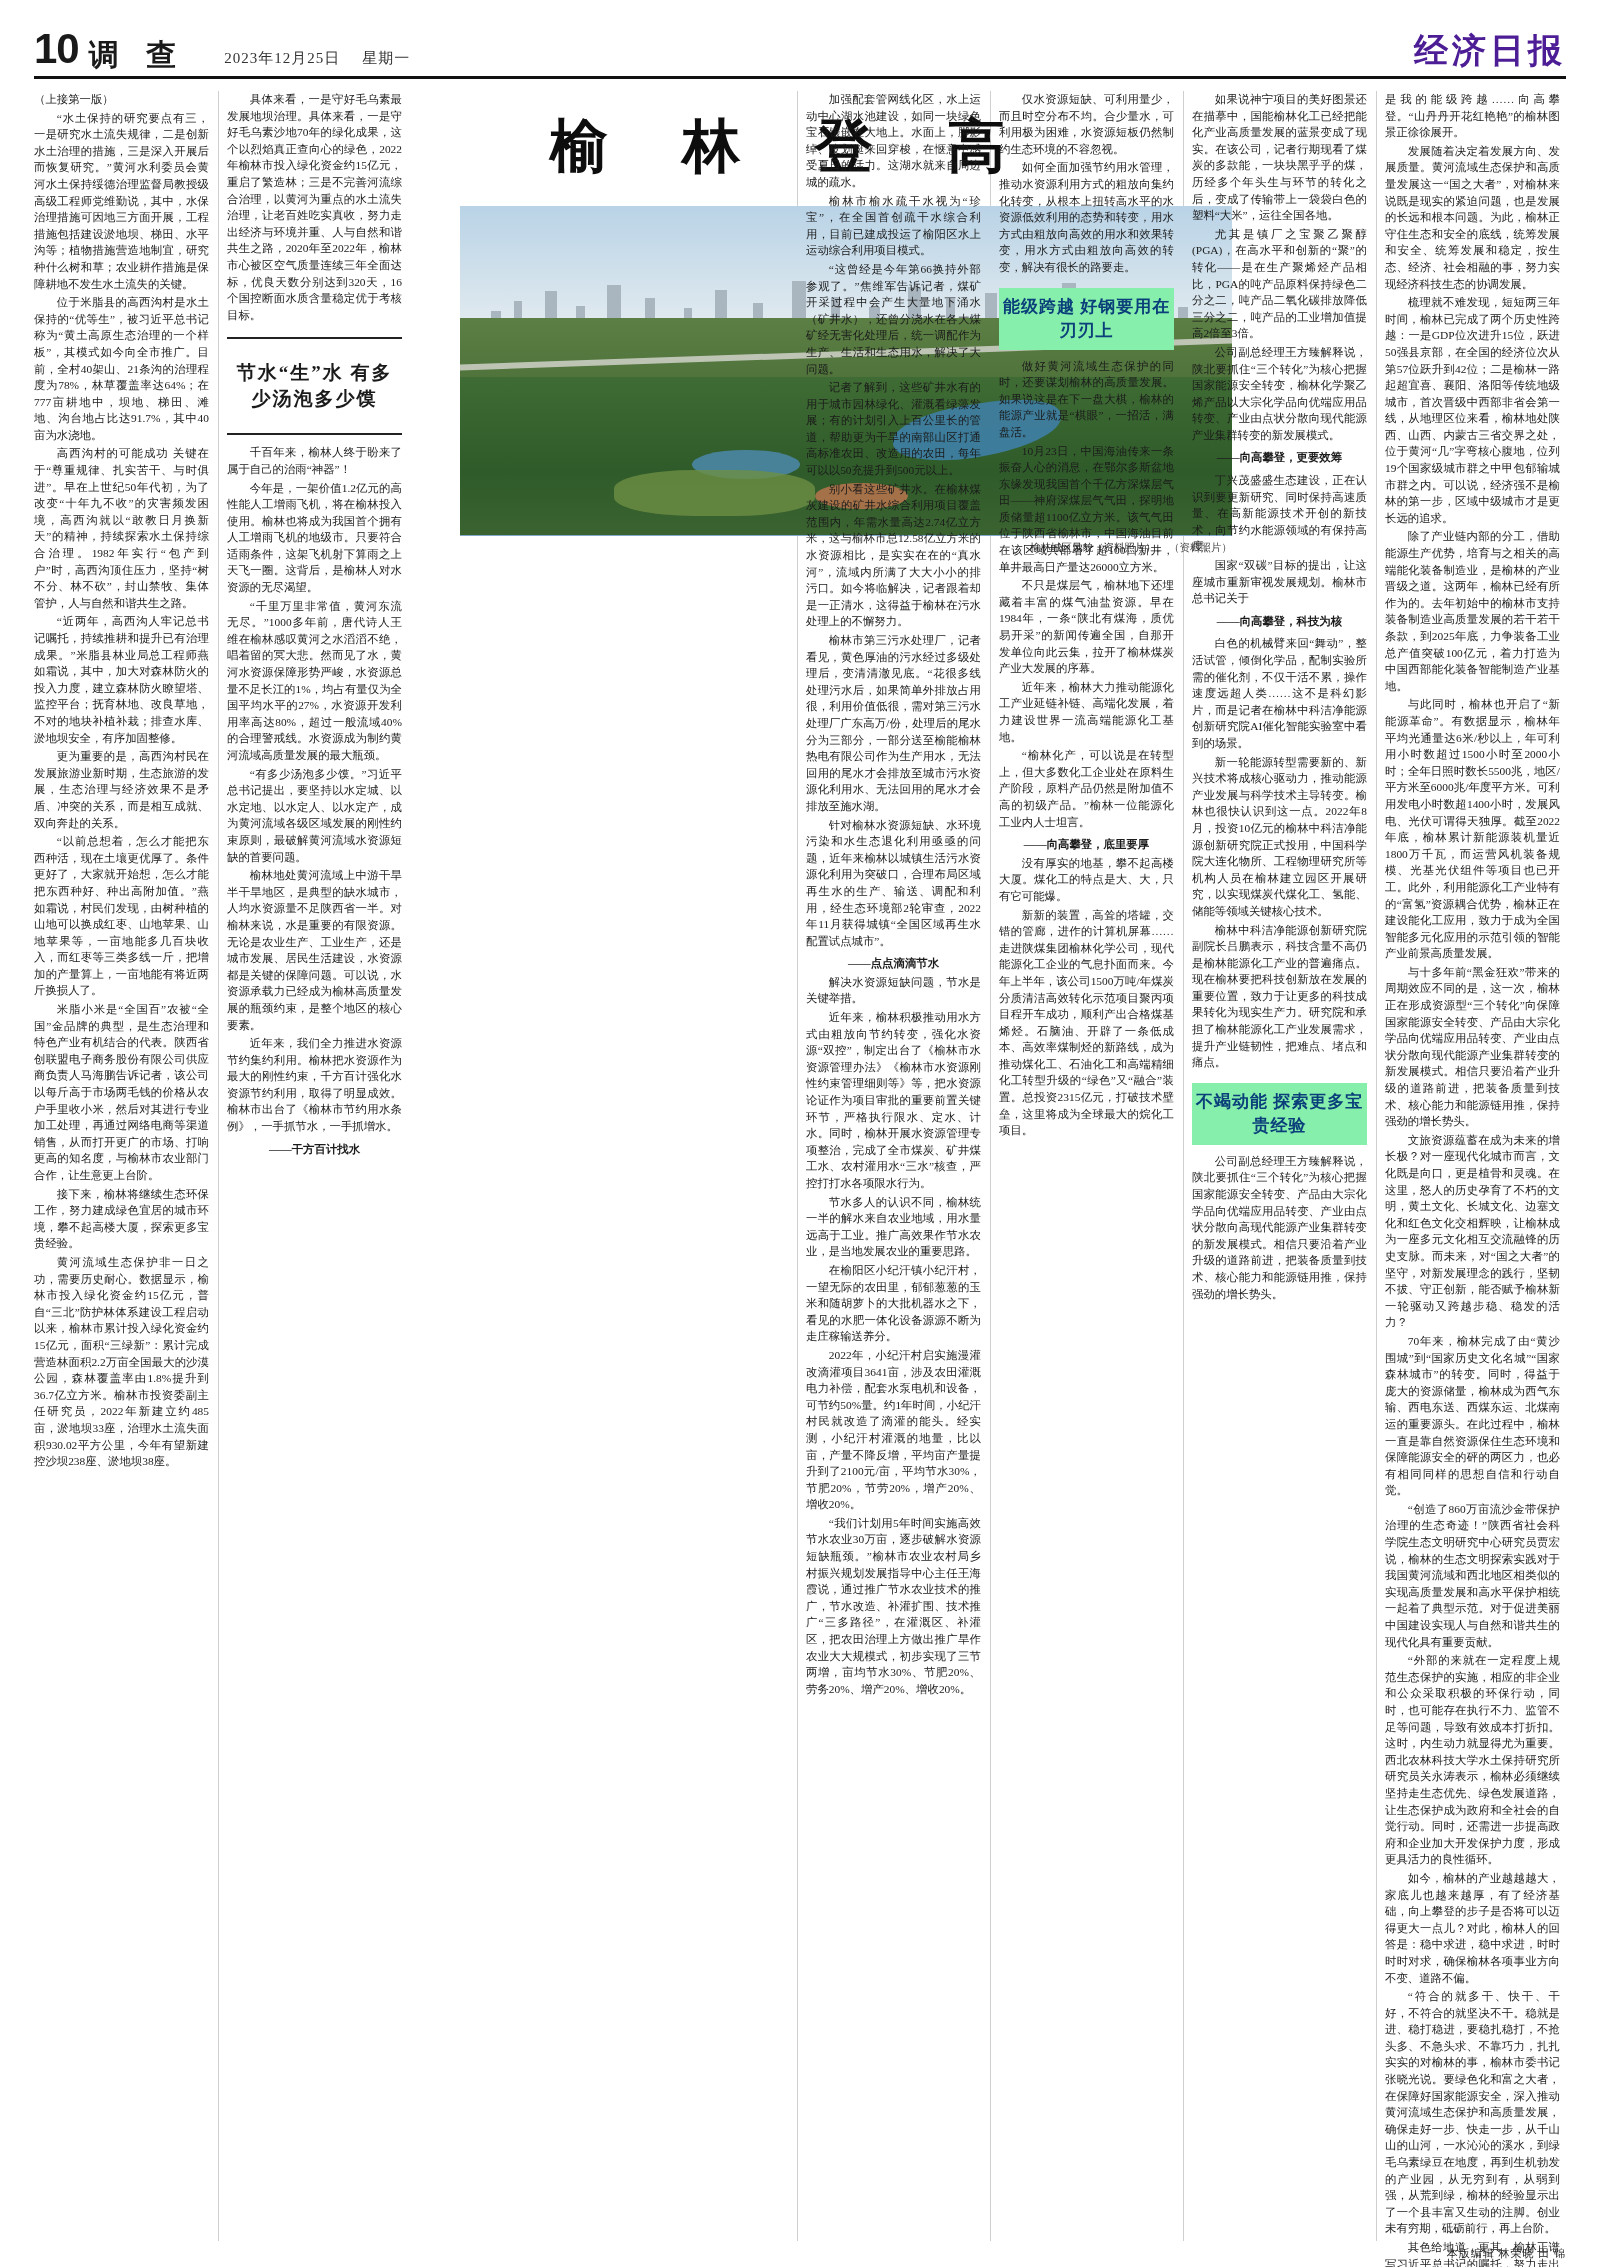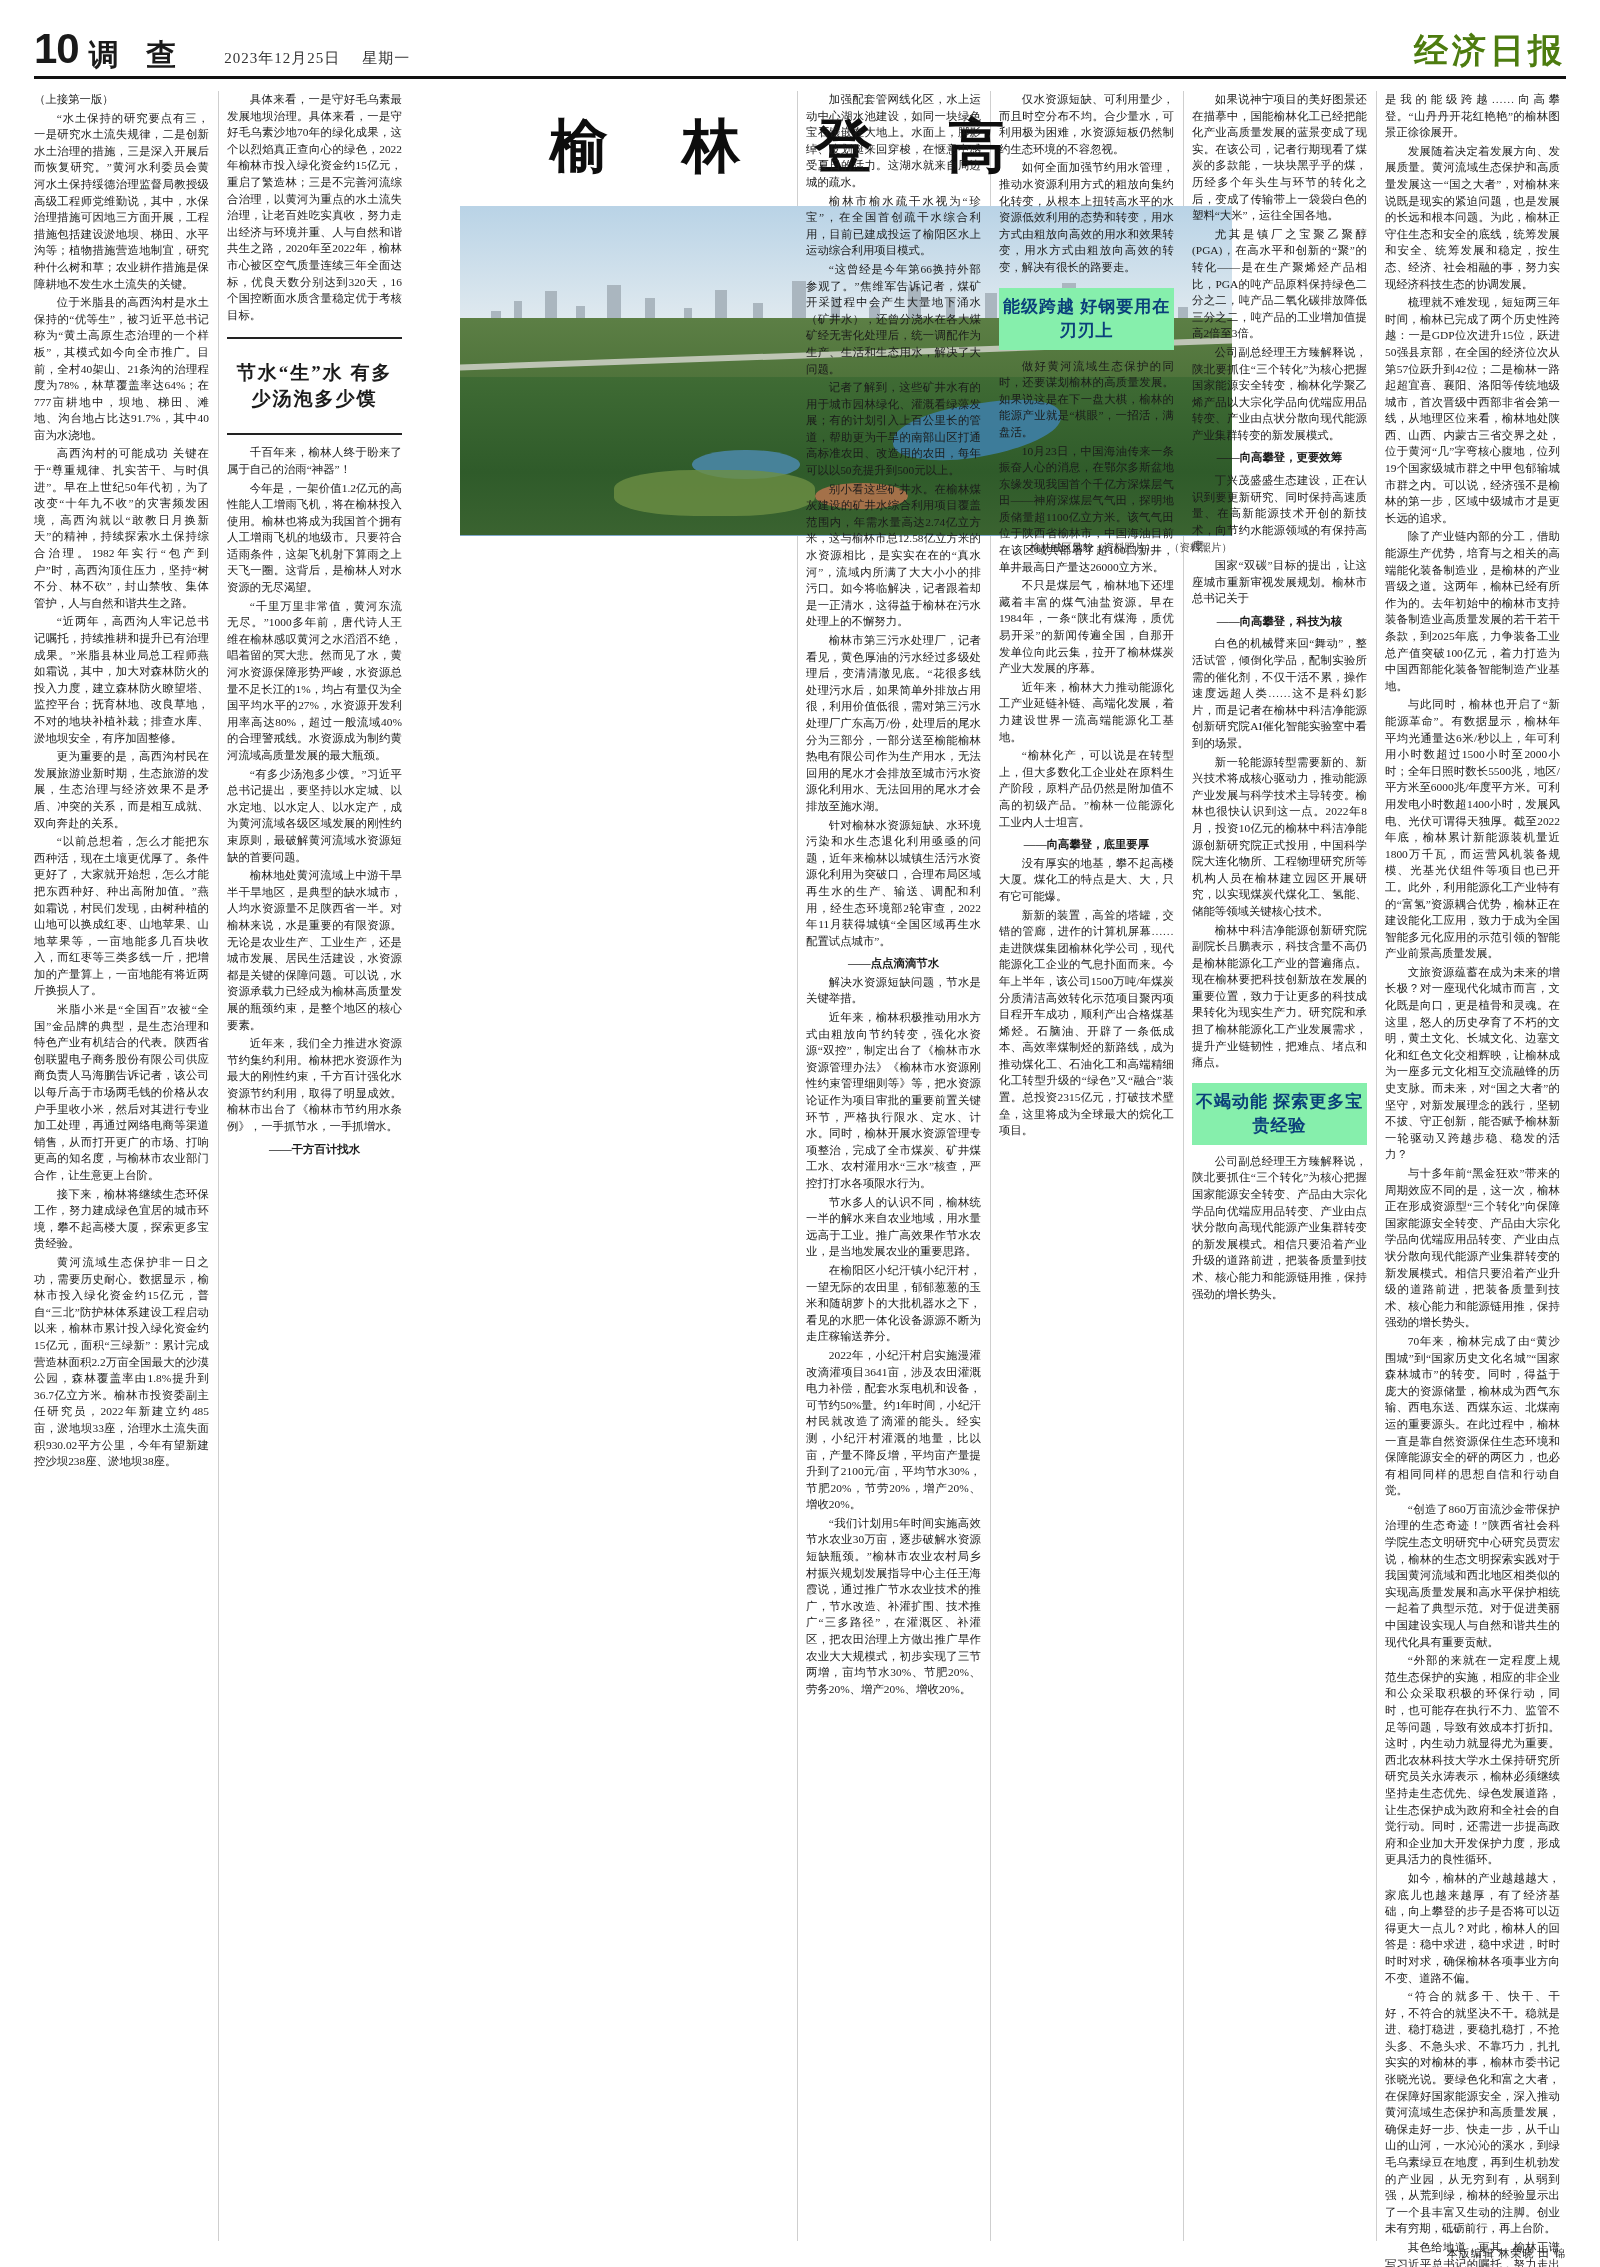--- a/index.html
+++ b/index.html
@@ -37,21 +37,21 @@
     margin-bottom:4px;letter-spacing:1px;
   }
   .masthead-weekday{
     font-size:15px;color:#333;line-height:1;margin-bottom:4px;
     margin-left:22px;letter-spacing:1px;
   }
   .masthead-spacer{flex:1;}
   .paper-title{
     font-size:34px;font-weight:700;letter-spacing:4px;
     line-height:1;margin-bottom:2px;
-    color:#4d7c0f;
+    color:#4c1d95;
     font-family:"Liberation Serif", serif;
   }
   
   .content{
     position:relative;
     margin-top:12px;
     height:2150px;
   }
   .col{
     position:absolute;
@@ -306,22 +306,22 @@
       <div class="bluehead">不竭动能 探索更多宝贵经验</div>
       <p>公司副总经理王方臻解释说，陕北要抓住“三个转化”为核心把握国家能源安全转变、产品由大宗化学品向优端应用品转变、产业由点状分散向高现代能源产业集群转变的新发展模式。相信只要沿着产业升级的道路前进，把装备质量到技术、核心能力和能源链用推，保持强劲的增长势头。</p>
     </div>
 
     <div class="col c6">
       <p class="noind">是我的能级跨越……向高攀登。“山丹丹开花红艳艳”的榆林图景正徐徐展开。</p>
       <p>发展随着决定着发展方向、发展质量。黄河流域生态保护和高质量发展这一“国之大者”，对榆林来说既是现实的紧迫问题，也是发展的长远和根本问题。为此，榆林正守住生态和安全的底线，统筹发展和安全、统筹发展和稳定，按生态、经济、社会相融的事，努力实现经济科技生态的协调发展。</p>
       <p>梳理就不难发现，短短两三年时间，榆林已完成了两个历史性跨越：一是GDP位次进升15位，跃进50强县京部，在全国的经济位次从第57位跃升到42位；二是榆林一路起超宜喜、襄阳、洛阳等传统地级城市，首次晋级中西部非省会第一线，从地理区位来看，榆林地处陕西、山西、内蒙古三省交界之处，位于黄河“几”字弯核心腹地，位列19个国家级城市群之中甲包郁输城市群之内。可以说，经济强不是榆林的第一步，区域中级城市才是更长远的追求。</p>
       <p>除了产业链内部的分工，借助能源生产优势，培育与之相关的高端能化装备制造业，是榆林的产业晋级之道。这两年，榆林已经有所作为的。去年初始中的榆林市支持装备制造业高质量发展的若干若干条款，到2025年底，力争装备工业总产值突破100亿元，着力打造为中国西部能化装备智能制造产业基地。</p>
       <p>与此同时，榆林也开启了“新能源革命”。有数据显示，榆林年平均光通量达6米/秒以上，年可利用小时数超过1500小时至2000小时；全年日照时数长5500兆，地区/平方米至6000兆/年度平方米。可利用发电小时数超1400小时，发展风电、光伏可谓得天独厚。截至2022年底，榆林累计新能源装机量近1800万千瓦，而运营风机装备规模、光基光伏组件等项目也已开工。此外，利用能源化工产业特有的“富氢”资源耦合优势，榆林正在建设能化工应用，致力于成为全国智能多元化应用的示范引领的智能产业前景高质量发展。</p>
+      <p>与十多年前“黑金狂欢”带来的周期效应不同的是，这一次，榆林正在形成资源型“三个转化”向保障国家能源安全转变、产品由大宗化学品向优端应用品转变、产业由点状分散向现代能源产业集群转变的新发展模式。相信只要沿着产业升级的道路前进，把装备质量到技术、核心能力和能源链用推，保持强劲的增长势头。</p>
       <p>文旅资源蕴蓄在成为未来的增长极？对一座现代化城市而言，文化既是向口，更是植骨和灵魂。在这里，怒人的历史孕育了不朽的文明，黄土文化、长城文化、边塞文化和红色文化交相辉映，让榆林成为一座多元文化相互交流融锋的历史支脉。而未来，对“国之大者”的坚守，对新发展理念的践行，坚韧不拔、守正创新，能否赋予榆林新一轮驱动又跨越步稳、稳发的活力？</p>
-      <p>与十多年前“黑金狂欢”带来的周期效应不同的是，这一次，榆林正在形成资源型“三个转化”向保障国家能源安全转变、产品由大宗化学品向优端应用品转变、产业由点状分散向现代能源产业集群转变的新发展模式。相信只要沿着产业升级的道路前进，把装备质量到技术、核心能力和能源链用推，保持强劲的增长势头。</p>
       <p>70年来，榆林完成了由“黄沙围城”到“国家历史文化名城”“国家森林城市”的转变。同时，得益于庞大的资源储量，榆林成为西气东输、西电东送、西煤东运、北煤南运的重要源头。在此过程中，榆林一直是靠自然资源保住生态环境和保障能源安全的砰的两区力，也必有相同同样的思想自信和行动自觉。</p>
       <p>“创造了860万亩流沙金带保护治理的生态奇迹！”陕西省社会科学院生态文明研究中心研究员贾宏说，榆林的生态文明探索实践对于我国黄河流域和西北地区相类似的实现高质量发展和高水平保护相统一起着了典型示范。对于促进美丽中国建设实现人与自然和谐共生的现代化具有重要贡献。</p>
       <p>“外部的来就在一定程度上规范生态保护的实施，相应的非企业和公众采取积极的环保行动，同时，也可能存在执行不力、监管不足等问题，导致有效成本打折扣。这时，内生动力就显得尤为重要。西北农林科技大学水土保持研究所研究员关永涛表示，榆林必须继续坚持走生态优先、绿色发展道路，让生态保护成为政府和全社会的自觉行动。同时，还需进一步提高政府和企业加大开发保护力度，形成更具活力的良性循环。</p>
       <p>如今，榆林的产业越越越大，家底儿也越来越厚，有了经济基础，向上攀登的步子是否将可以迈得更大一点儿？对此，榆林人的回答是：稳中求进，稳中求进，时时时时对求，确保榆林各项事业方向不变、道路不偏。</p>
       <p>“符合的就多干、快干、干好，不符合的就坚决不干。稳就是进、稳打稳进，要稳扎稳打，不抢头多、不急头求、不靠巧力，扎扎实实的对榆林的事，榆林市委书记张晓光说。要绿色化和富之大者，在保障好国家能源安全，深入推动黄河流域生态保护和高质量发展，确保走好一步、快走一步，从千山山的山河，一水沁沁的溪水，到绿毛乌素绿豆在地度，再到生机勃发的产业园，从无穷到有，从弱到强，从荒到绿，榆林的经验显示出了一个县丰富又生动的注脚。创业未有穷期，砥砺前行，再上台阶。</p>
       <p>其色给地道，更其。榆林正谱写习近平总书记的嘱托，努力走出一条创新驱动、绿色低碳的高质量发展之路，全力推动中国式现代化的榆林实践。</p>
 
     </div>
 
   </div>

